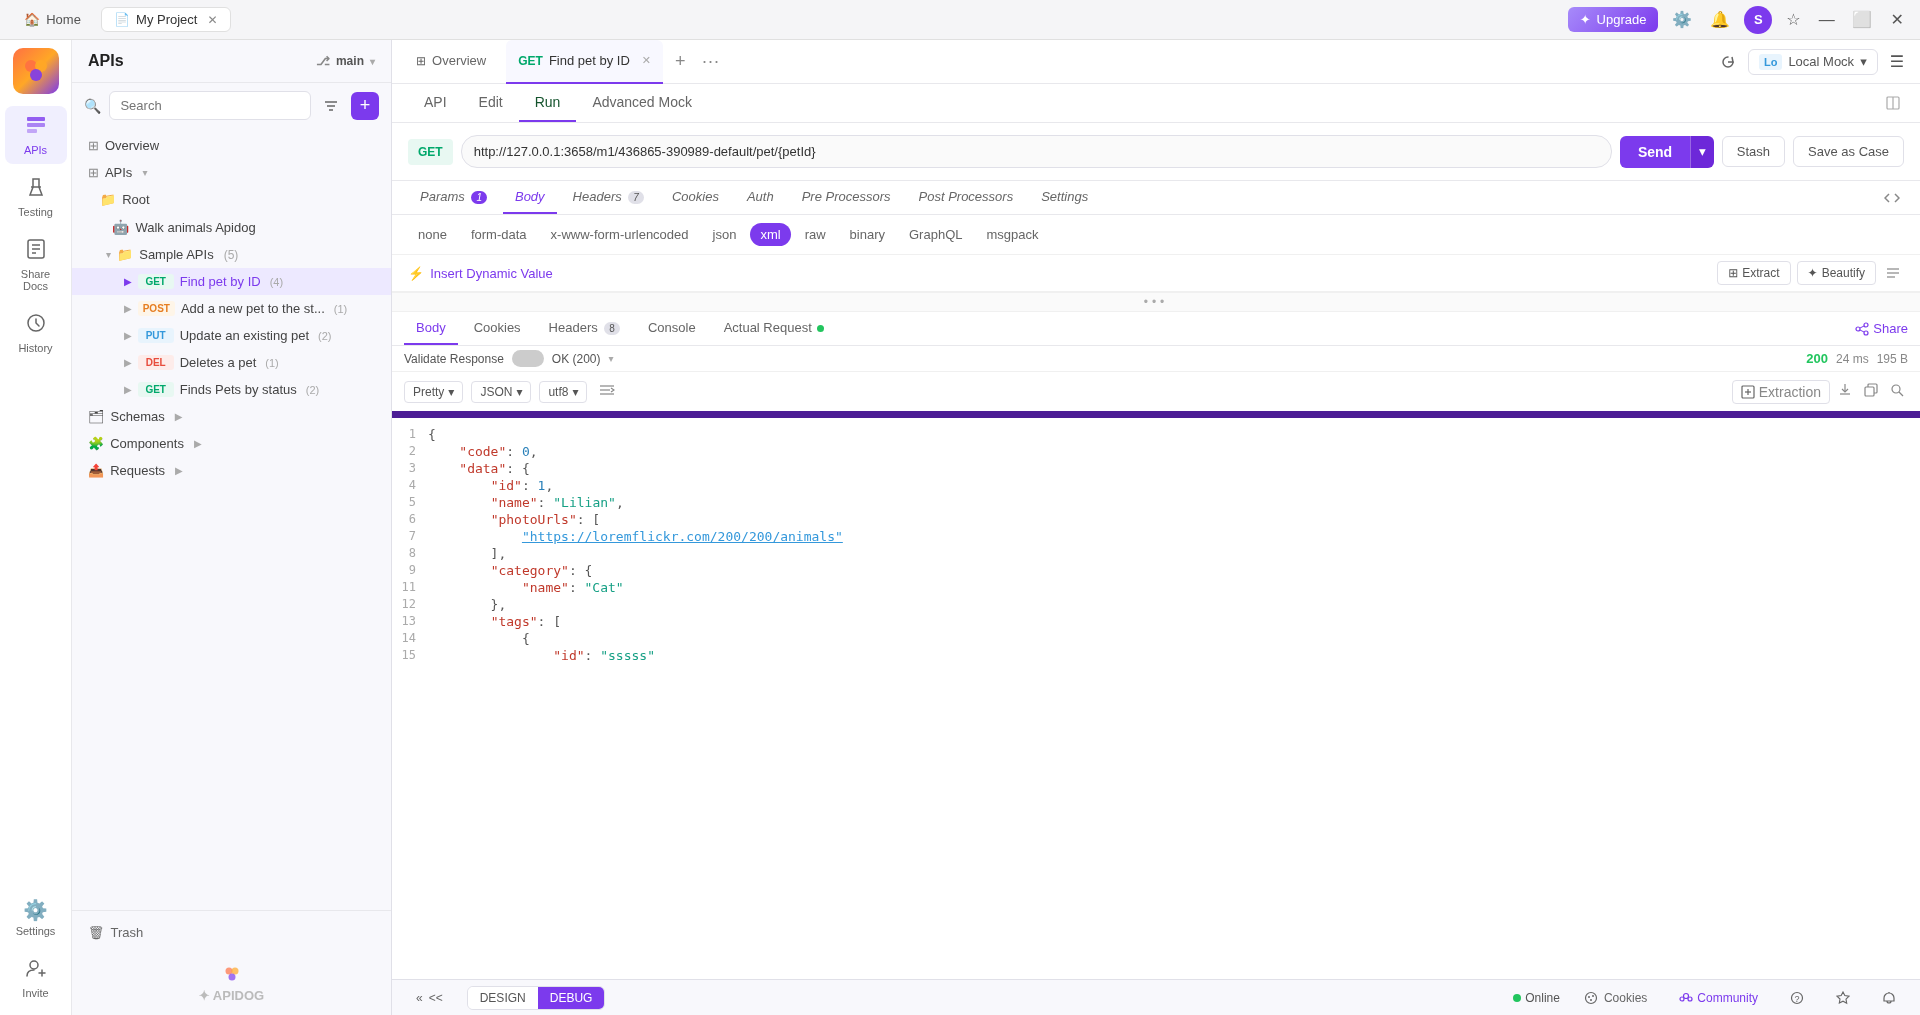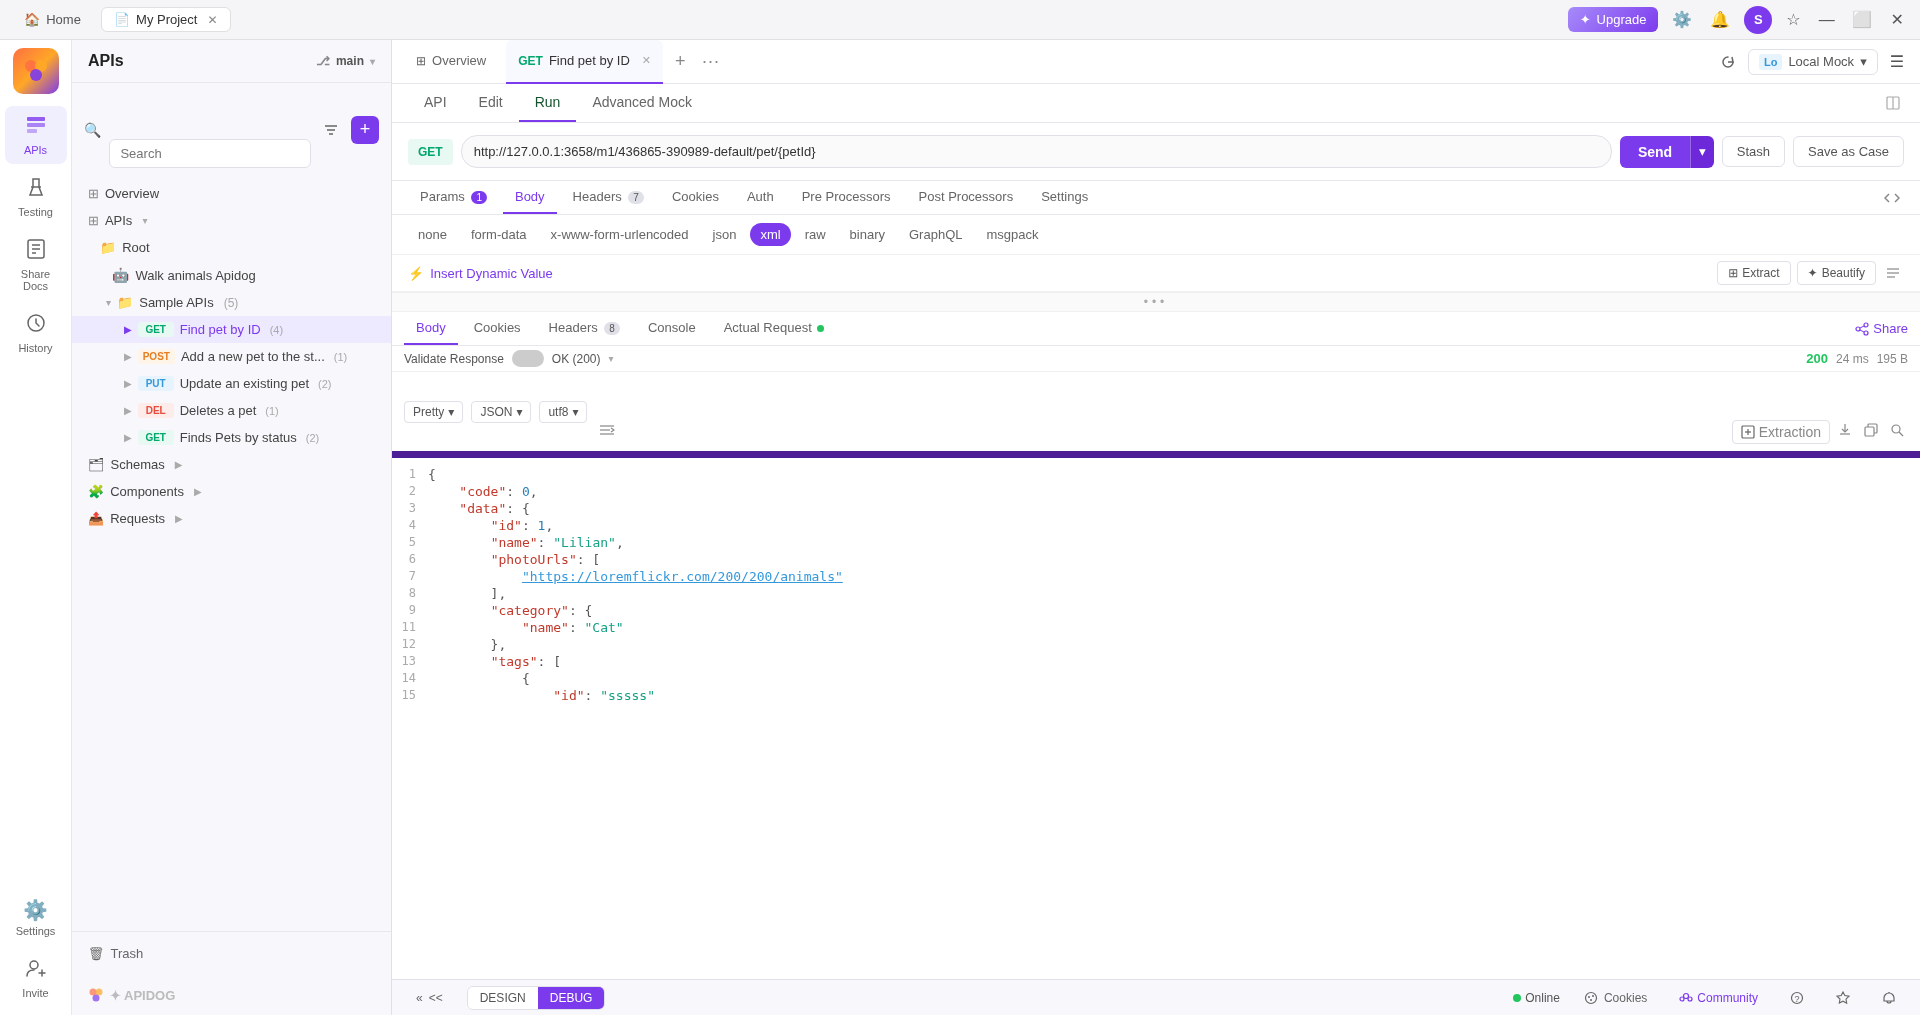--- a/index.html
+++ b/index.html
@@ -22,35 +22,35 @@
     .icon-sidebar { width: 72px; background: #fff; display: flex; flex-direction: column; align-items: center; padding: 8px 0; gap: 4px; border-right: 1px solid #e8e8ec; }
     .sidebar-icon-item { display: flex; flex-direction: column; align-items: center; gap: 3px; padding: 8px 6px; border-radius: 8px; cursor: pointer; color: #666; font-size: 11px; width: 62px; text-align: center; }
     .sidebar-icon-item.active { background: #f0effe; color: #7c3aed; }
     .sidebar-icon-item .icon { font-size: 20px; }
     .logo-box { width: 46px; height: 46px; background: linear-gradient(135deg, #ff7043, #ffa726, #7c3aed); border-radius: 10px; display: flex; align-items: center; justify-content: center; color: white; font-size: 18px; margin-bottom: 8px; }
 
     
     .api-panel { width: 320px; background: #f8f8fc; border-right: 1px solid #e0e0e8; display: flex; flex-direction: column; overflow: hidden; }
     .api-panel-header { padding: 12px 16px; font-size: 16px; font-weight: 600; color: #222; border-bottom: 1px solid #e8e8ec; display: flex; align-items: center; justify-content: space-between; }
     .search-bar { display: flex; align-items: center; padding: 8px 12px; gap: 8px; }
-    .search-input { flex: 1; border: 1px solid #e0e0e8; border-radius: 6px; padding: 6px 10px; font-size: 13px; background: #fff; color: #555; outline: none; margin-top: 48px; }
+    .search-input { flex: 1; border: 1px solid #e0e0e8; border-radius: 6px; padding: 6px 10px; font-size: 13px; background: #fff; color: #555; outline: none; }
     .search-icon { color: #aaa; font-size: 14px; }
     .filter-btn, .add-btn { background: none; border: none; cursor: pointer; font-size: 16px; color: #666; padding: 4px; display: flex; align-items: center; }
     .add-btn { background: #7c3aed; color: white; border-radius: 6px; width: 28px; height: 28px; justify-content: center; font-size: 18px; }
     .api-tree { flex: 1; overflow-y: auto; padding: 4px 0; }
     .tree-item { display: flex; align-items: center; gap: 6px; padding: 6px 16px; cursor: pointer; color: #444; font-size: 13px; }
     .tree-item.selected { background: #ede9ff; color: #7c3aed; }
     .method-badge { font-size: 10px; font-weight: 700; padding: 2px 5px; border-radius: 3px; min-width: 36px; text-align: center; }
     .method-get { color: #00a86b; background: #e8f8f2; }
     .method-post { color: #e67e22; background: #fef5e8; }
     .method-put { color: #3498db; background: #e8f4fd; }
     .method-del { color: #e74c3c; background: #fdecea; }
     .bottom-items { padding: 8px 0; border-top: 1px solid #e8e8ec; }
     .bottom-items .tree-item { color: #666; }
-    .apidog-logo { display: flex; align-items: center; gap: 6px; padding: 12px 16px; color: #bbb; font-size: 12px; }
+    .apidog-logo { display: flex; align-items: center; gap: 6px; padding: 12px 16px; color: #bbb; font-size: 12px; flex-direction: column; }
 
     
     .content-area { flex: 1; display: flex; flex-direction: column; background: #fff; overflow: hidden; }
     .content-topbar { display: flex; align-items: center; height: 44px; border-bottom: 1px solid #e8e8ec; padding: 0 12px; gap: 8px; }
     .tab-item { display: flex; align-items: center; gap: 6px; padding: 4px 12px; border-radius: 6px 6px 0 0; font-size: 13px; color: #666; cursor: pointer; height: 44px; border-bottom: 2px solid transparent; }
     .tab-item.active-tab { color: #333; border-bottom: 2px solid #7c3aed; background: #f8f8ff; }
     .tab-right { margin-left: auto; display: flex; align-items: center; gap: 8px; }
     .mock-selector { display: flex; align-items: center; gap: 6px; border: 1px solid #e0e0e8; border-radius: 6px; padding: 4px 10px; font-size: 13px; color: #555; cursor: pointer; background: #fff; }
 
     
@@ -63,21 +63,21 @@
     .request-bar { display: flex; align-items: center; gap: 8px; padding: 12px 16px; border-bottom: 1px solid #e8e8ec; }
     .method-label { background: #e8f8f2; color: #00a86b; font-size: 12px; font-weight: 700; padding: 6px 10px; border-radius: 4px; min-width: 44px; text-align: center; }
     .url-input { flex: 1; border: 1px solid #e0e0e8; border-radius: 16px; padding: 8px 12px; font-size: 13px; color: #333; outline: none; background: #fafafa; }
     .send-btn { background: #7c3aed; color: white; border: none; border-radius: 6px 0 0 6px; padding: 8px 18px; font-size: 14px; font-weight: 600; cursor: pointer; display: flex; align-items: center; gap: 4px; }
     .send-dropdown { background: #6d28d9; color: white; border: none; border-radius: 0 6px 6px 0; padding: 8px 8px; cursor: pointer; border-left: 1px solid rgba(255,255,255,0.3); }
     .stash-btn, .saveas-btn { background: none; border: 1px solid #e0e0e8; border-radius: 6px; padding: 7px 14px; font-size: 13px; color: #555; cursor: pointer; }
     .saveas-btn { font-weight: 500; }
 
     
     .params-tabs { display: flex; align-items: center; padding: 0 16px; border-bottom: 1px solid #e8e8ec; gap: 4px; }
-    .param-tab { padding: 8px 12px; font-size: 13px; color: #666; cursor: pointer; border-bottom: 2px solid transparent; }
+    .param-tab { padding: 8px 12px; font-size: 13px; color: #666; cursor: pointer; border-bottom: 2px solid transparent; font-style: italic; }
     .param-tab.active { color: #7c3aed; border-bottom: 2px solid #7c3aed; }
     .badge { background: #7c3aed; color: white; border-radius: 10px; font-size: 10px; padding: 1px 5px; margin-left: 3px; }
     .badge-gray { background: #e0e0e8; color: #555; border-radius: 10px; font-size: 10px; padding: 1px 5px; margin-left: 3px; }
 
     
     .body-types { display: flex; align-items: center; padding: 8px 16px; gap: 4px; border-bottom: 1px solid #f0f0f0; flex-wrap: wrap; }
     .body-type { padding: 4px 10px; font-size: 13px; color: #666; cursor: pointer; border-radius: 4px; }
     .body-type.active { background: #7c3aed; color: white; border-radius: 12px; }
 
     
@@ -119,21 +119,21 @@
     .bottom-btn { display: flex; align-items: center; gap: 6px; font-size: 12px; color: #666; cursor: pointer; background: none; border: none; padding: 4px 8px; border-radius: 4px; }
     .design-debug { display: flex; align-items: center; gap: 0; border: 1px solid #e0e0e8; border-radius: 6px; overflow: hidden; }
     .design-tab, .debug-tab { padding: 4px 12px; font-size: 12px; cursor: pointer; background: #fff; color: #555; border: none; }
     .debug-tab { background: #7c3aed; color: white; }
     .online-badge { display: flex; align-items: center; gap: 4px; font-size: 12px; color: #555; }
     .online-dot { width: 8px; height: 8px; border-radius: 50%; background: #22c55e; }
     .community-badge { display: flex; align-items: center; gap: 4px; font-size: 12px; color: #7c3aed; font-weight: 500; }
 
     .ellipsis-btn { background: none; border: none; cursor: pointer; color: #888; font-size: 18px; padding: 0 4px; }
     .code-toolbar-right { margin-left: auto; display: flex; align-items: center; gap: 4px; }
-    .toolbar-icon-btn { background: none; border: none; cursor: pointer; color: #888; font-size: 14px; padding: 4px; margin-top: 40px; }
+    .toolbar-icon-btn { background: none; border: none; cursor: pointer; color: #888; font-size: 14px; padding: 4px; }
     
     .dot-indicator { width: 7px; height: 7px; border-radius: 50%; background: #22c55e; display: inline-block; margin-left: 2px; }
     
     
     ::-webkit-scrollbar { width: 6px; height: 6px; }
     ::-webkit-scrollbar-thumb { background: #d0d0d8; border-radius: 3px; }
   </style>
 </head>
 <body>
 

